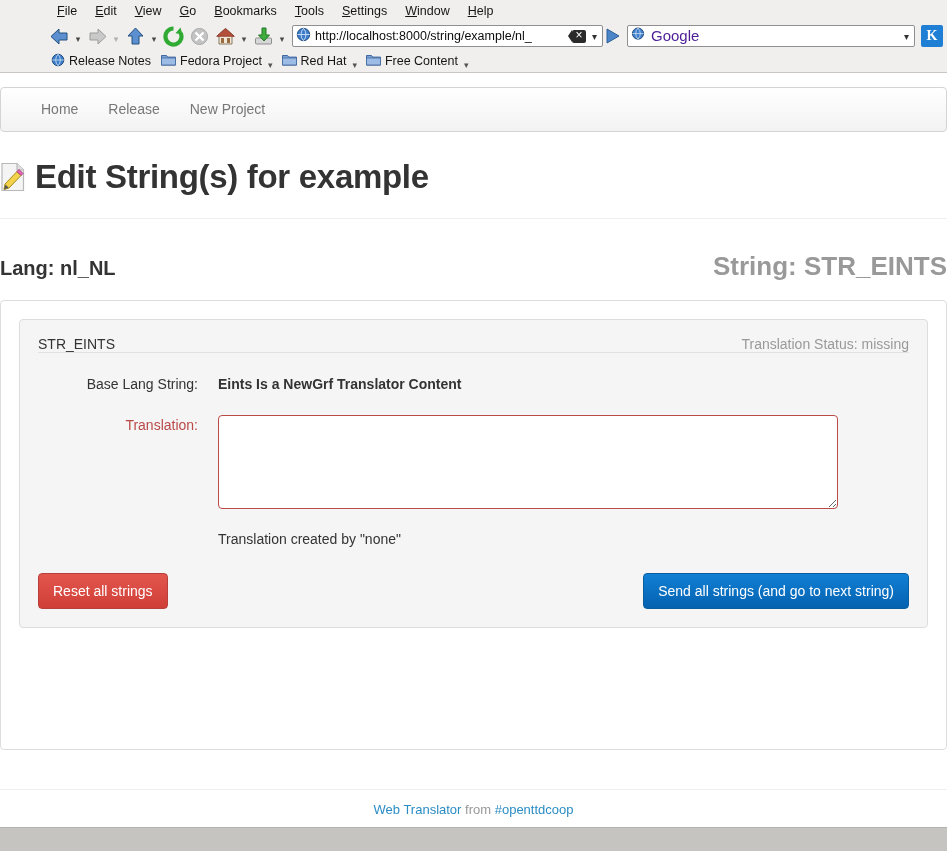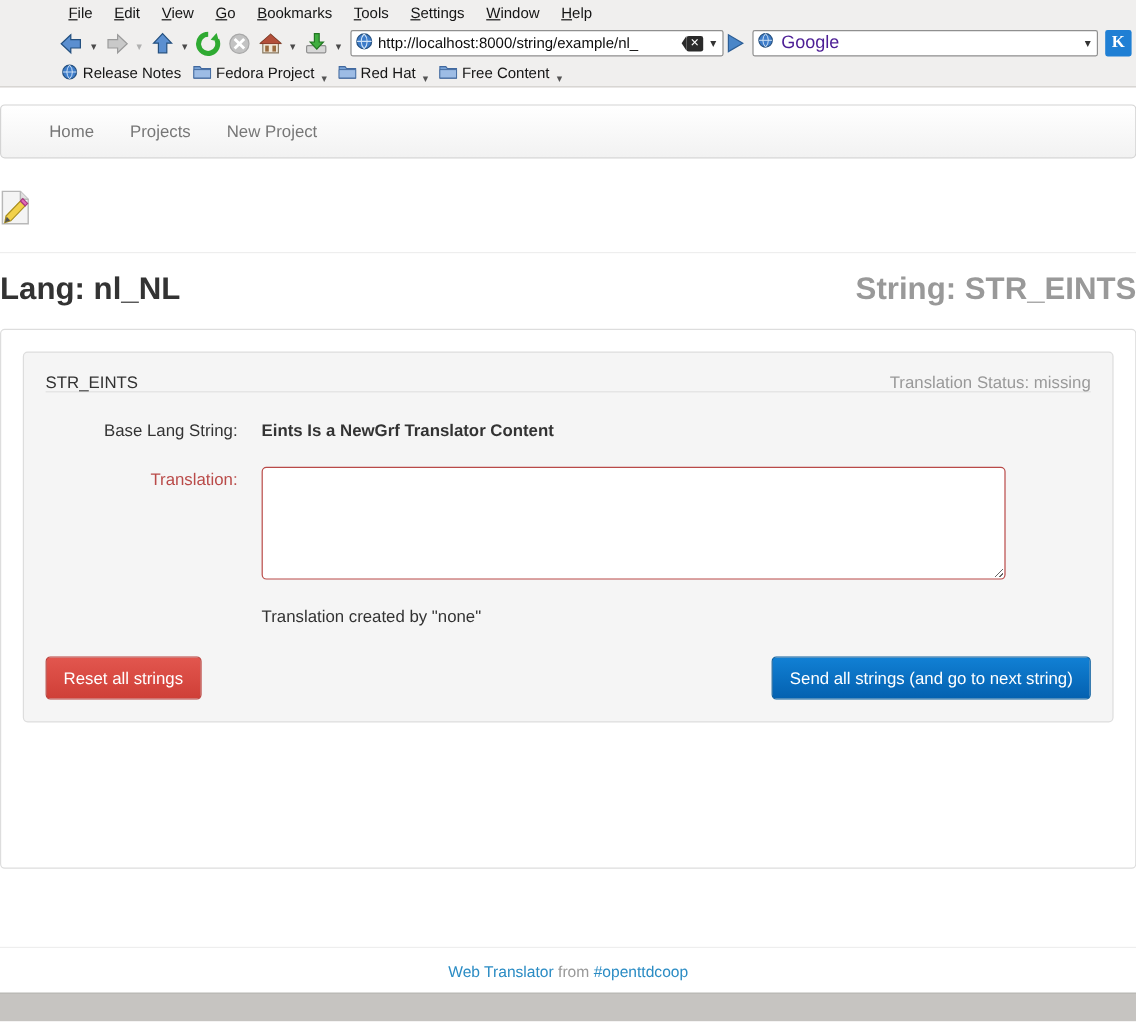--- a/index.html
+++ b/index.html
@@ -98,21 +98,21 @@
     letter-spacing:-0.3px; display:flex; align-items:center; gap:9px;
   }
   .memo-icon { width:26px; height:30px; position:relative; display:inline-block; flex:0 0 auto; }
 
   .title-rule { border:0; border-top:1px solid #eeeeee; margin:22px 0 0 0; }
 
   .lang-row {
     display:flex; align-items:baseline; justify-content:space-between;
     margin-top:14px;
   }
-  .lang-title { font-size:26px; font-weight:bold; color:#333333; }
+  .lang-title { font-size:20px; font-weight:bold; color:#333333;margin-top:24px; }
   .string-title { font-size:26px; font-weight:bold; color:#999999; white-space:nowrap; }
 
   .outer-panel {
     margin-top:18px; background:#ffffff; border:1px solid #dddddd; border-radius:4px;
     padding:18px; height:450px;
   }
   .inner-panel {
     background:#f5f5f5; border:1px solid #dddddd; border-radius:4px;
     padding:16px 18px 18px 18px;
   }
@@ -313,34 +313,35 @@
     </div>
     <div class="bm-caret">▾</div>
   </div>
 </div>
 
 <div class="page">
   <div class="container">
 
     <div class="navbar">
       <a class="nav-link" href="#">Home</a>
-      <a class="nav-link" href="#">Projects</a>
+      <a class="nav-link" href="#">Release</a>
       <a class="nav-link" href="#">New Project</a>
     </div>
 
     <h1 class="page-title">
       <span class="memo-icon">
         <svg width="26" height="30" viewBox="0 0 26 30">
           <path d="M2 1.5 h15 l6.5 6.5 v20.5 h-21.5 Z" fill="#f4f4f4" stroke="#b8b8b8" stroke-width="1.2"></path>
           <path d="M17 1.5 v6.5 h6.5" fill="#e0e0e0" stroke="#b8b8b8" stroke-width="1.2"></path>
           <path d="M5 22 L17 9.5 L21 13.5 L9 26 L4 27.5 Z" fill="#f2d14b" stroke="#a88d1c" stroke-width="1"></path>
           <path d="M17 9.5 L21 13.5 L23 11.5 L19 7.5 Z" fill="#e268b8" stroke="#a8397e" stroke-width="1"></path>
           <path d="M4 27.5 L5.6 22.6 L8.6 25.8 Z" fill="#555"></path>
         </svg>
       </span>
+      <span>Edit String(s) for example</span>
     </h1>
 
     <hr class="title-rule">
 
     <div class="lang-row">
       <div class="lang-title">Lang: nl_NL</div>
       <div class="string-title">String: STR_EINTS</div>
     </div>
 
     <div class="outer-panel">

